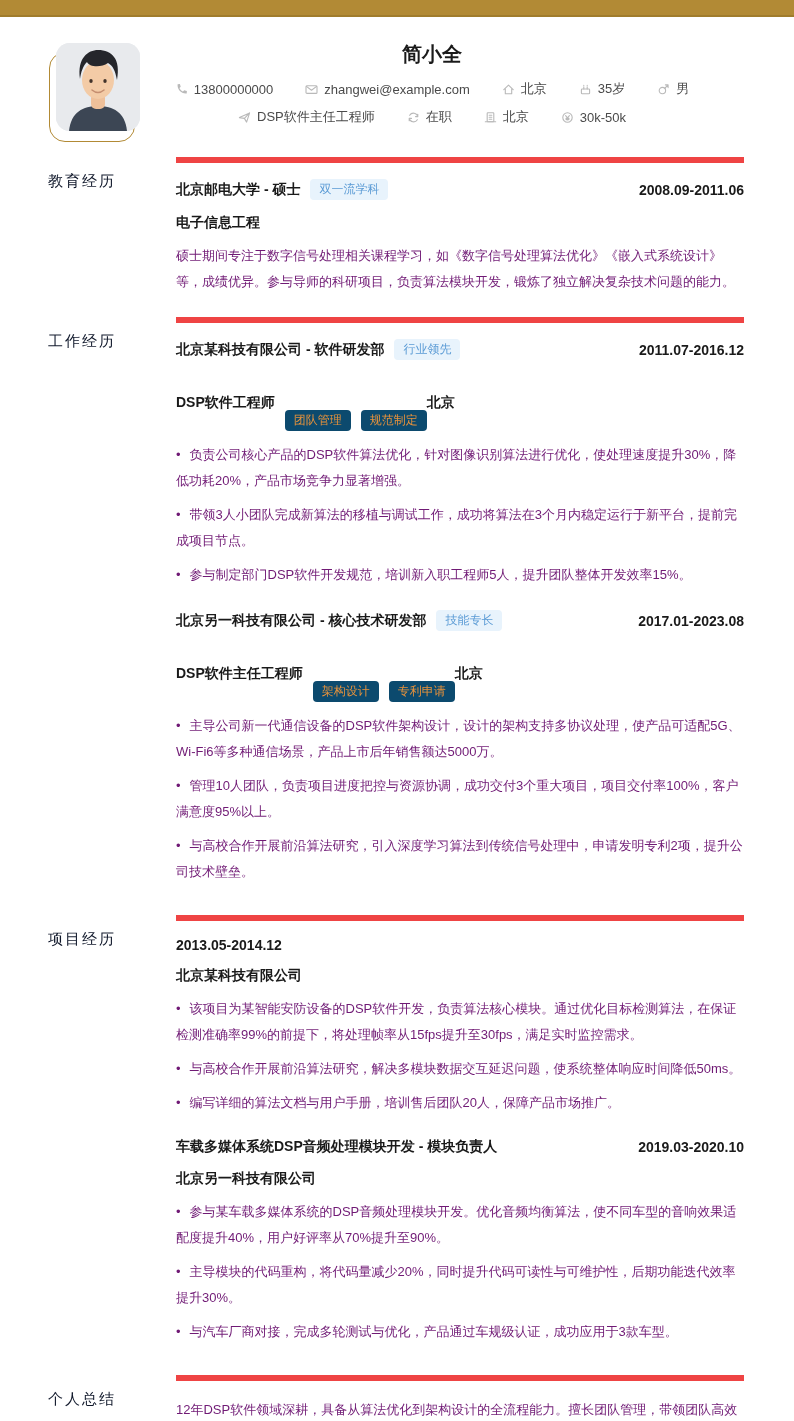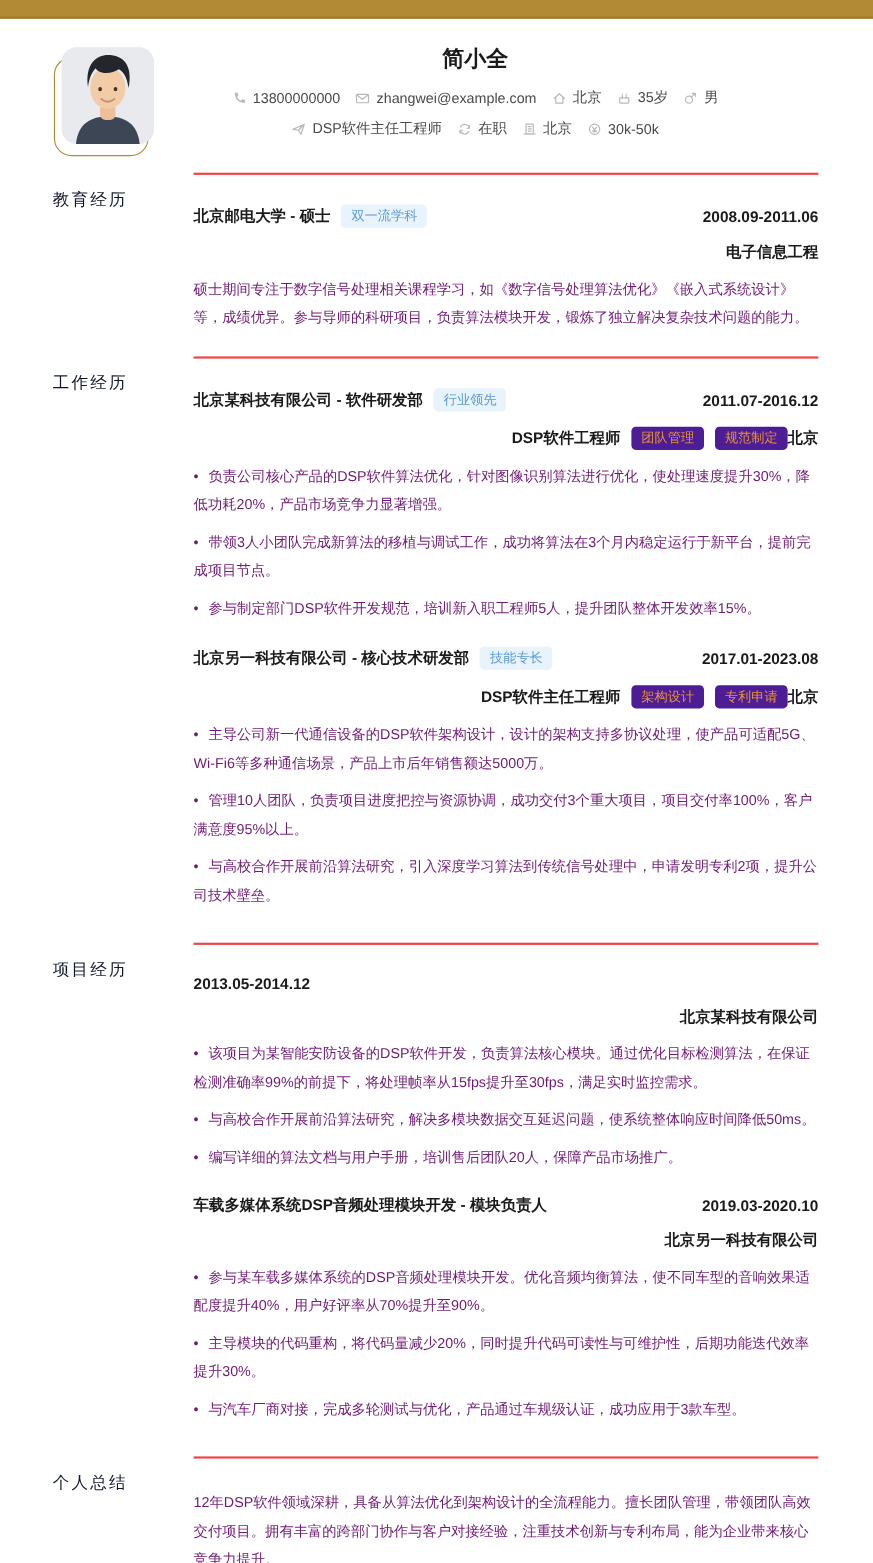--- a/index.html
+++ b/index.html
@@ -13,41 +13,41 @@
 
   
   .header { position: relative; padding: 24px 50px 0 120px; text-align: center; }
   .photo-wrap { position: absolute; left: 56px; top: 26px; width: 84px; height: 88px; }
   .photo-wrap::before {
     content: ""; position: absolute; left: -7px; top: 9px; width: 100%; height: 100%;
     border: 1.5px solid #b28a35; border-radius: 16px;
   }
   .photo { position: relative; width: 84px; height: 88px; border-radius: 14px; overflow: hidden; background: #e8eaed; }
   .name { font-size: 20px; font-weight: bold; color: #1a1a1a; line-height: 26px; }
-  .contact-row { margin-top: 13px; display: flex; justify-content: center; align-items: center; gap: 14px; font-size: 13px; color: #4a4a4a; }
+  .contact-row { margin-top: 13px; display: flex; justify-content: center; align-items: center; gap: 32px; font-size: 13px; color: #4a4a4a; }
   .contact-row + .contact-row { margin-top: 10px; }
   .ci { display: flex; align-items: center; gap: 6px; white-space: nowrap; }
   .ci svg { width: 13px; height: 13px; flex: none; }
   .icon-stroke { fill: none; stroke: #b9b9b9; stroke-width: 1.1; stroke-linecap: round; stroke-linejoin: round; }
   .icon-fill { fill: #b9b9b9; }
 
   
   .section { display: flex; padding: 0 50px 0 48px; margin-top: 22px; }
   .section.first { margin-top: 31px; }
   .sec-label { width: 128px; flex: none; padding-top: 15px; color: #0f172a; font-size: 15px; letter-spacing: 2px; }
-  .sec-body { flex: 1; min-width: 0; border-top: 2px solid #ef4444; padding-top: 27px; }
+  .sec-body { flex: 1; min-width: 0; border-top: 6px solid #ef4444; padding-top: 16px; }
 
   .entry + .entry { margin-top: 22px; }
   .entry-head { display: flex; justify-content: space-between; align-items: center; }
   .entry-left { display: flex; align-items: center; gap: 10px; min-width: 0; }
   .h14 { font-size: 14px; font-weight: bold; color: #1a1a1a; }
   .tag { font-size: 12px; font-weight: normal; padding: 2px 9px; border-radius: 4px; white-space: nowrap; font-family: Liberation Mono, monospace; }
   .tag.blue { color: #5b9bd5; background: #e8f3fc; }
-  .tag.orange { color: #e8923b; background: #4c1d95; }
-  .entry-sub { display: flex; justify-content: flex-end; align-items: center; margin-top: 14px; }
+  .tag.orange { color: #e8923b; background: #0c4a6e; margin-top: 36px; }
+  .entry-sub { display: flex; justify-content: flex-start; align-items: center; margin-top: 14px; }
   .bullets { margin-top: 11px; }
   .para { font-size: 13px; line-height: 26px; color: #701a75; }
   .bullet { margin-bottom: 8px; }
   .bullet .dot { margin-right: 9px; }
 
   
   .skills { display: flex; flex-wrap: wrap; column-gap: 26px; row-gap: 19px; padding-top: 2px; }
   .skill { display: flex; align-items: center; }
   .skill-name { font-size: 14px; font-weight: bold; color: #1a1a1a; margin-right: 10px; white-space: nowrap; }
 </style>

